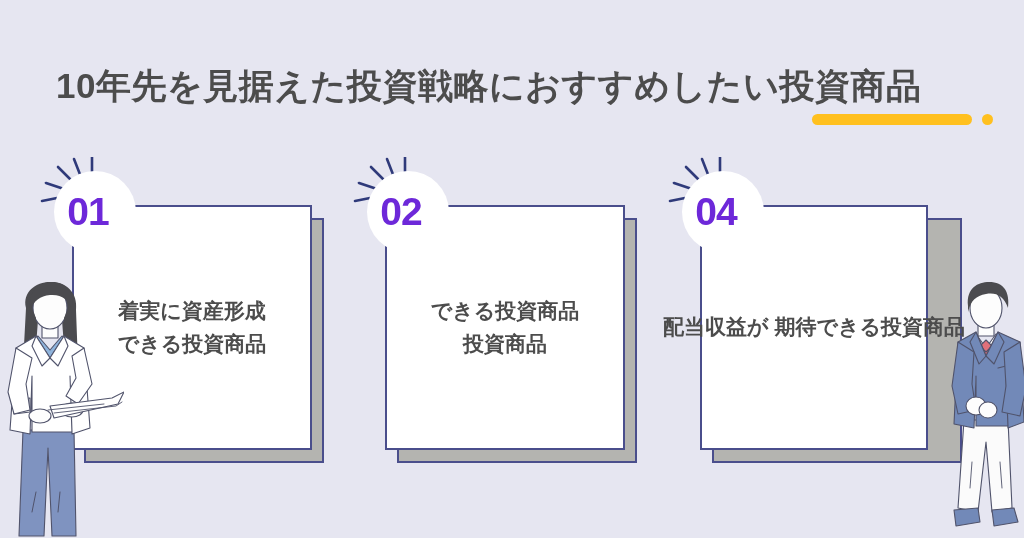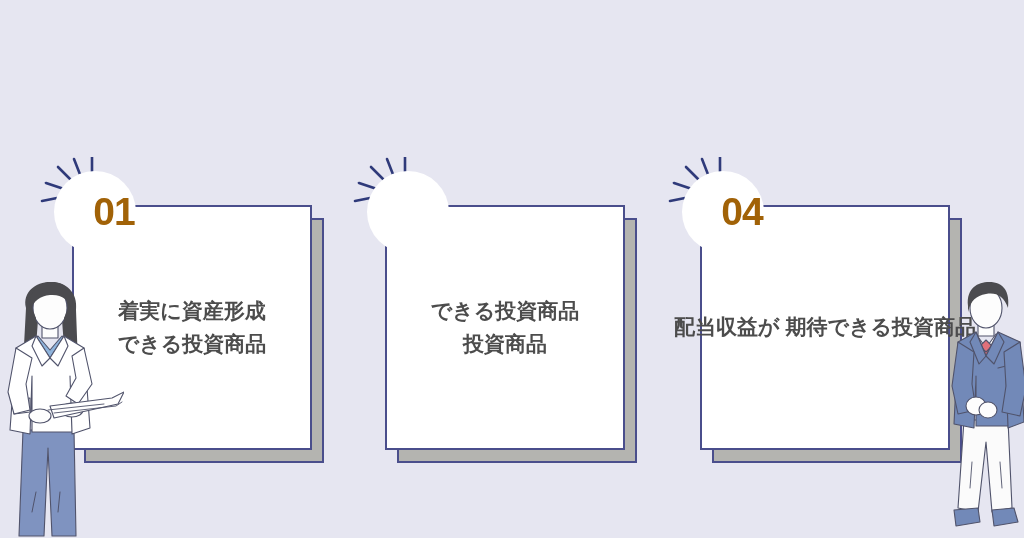--- a/index.html
+++ b/index.html
@@ -121,30 +121,30 @@
     left: 14px;
     top: 14px;
     width: 82px;
     height: 82px;
     background: #ffffff;
     border-radius: 50%;
   }
 
   .badge-num {
     position: absolute;
-    left: 30px;
+    left: 4px;
     top: 14px;
     width: 82px;
     height: 82px;
     display: flex;
     align-items: center;
     justify-content: center;
     font-size: 39px;
     font-weight: bold;
-    color: #a16207;
+    color: #6d28d9;
     letter-spacing: -1px;
     padding-left: 6px;
   }
 
   .rays { position: absolute; left: 0; top: 0; }
 
   
   .person-left {
     position: absolute;
     left: -8px;
@@ -161,20 +161,25 @@
     width: 88px;
     height: 256px;
     z-index: 8;
   }
 </style>
 </head>
 <body>
 
 <div class="slide">
 
+  <div class="title-wrap">
+    <div class="title-text">10年先を見据えた投資戦略におすすめしたい投資商品</div>
+    <div class="title-underline"></div>
+    <div class="title-dot"></div>
+  </div>
 
   <div class="card card-1" style="left:72px;">
     <div class="card-shadow"></div>
     <div class="card-face">
       <div class="card-text">着実に資産形成
 できる投資商品</div>
     </div>
     <div class="badge">
       <svg class="rays" width="96" height="96" viewBox="0 0 96 96">
         <g stroke="#2f3a7a" stroke-width="2.6" stroke-linecap="round">
@@ -200,26 +205,27 @@
       <svg class="rays" width="96" height="96" viewBox="0 0 96 96">
         <g stroke="#2f3a7a" stroke-width="2.6" stroke-linecap="round">
           <line x1="2" y1="44" x2="22" y2="40"></line>
           <line x1="6" y1="26" x2="24" y2="32"></line>
           <line x1="18" y1="10" x2="32" y2="24"></line>
           <line x1="34" y1="2" x2="41" y2="20"></line>
           <line x1="52" y1="0" x2="52" y2="18"></line>
         </g>
       </svg>
       <div class="badge-circle"></div>
+      <div class="badge-num">02</div>
     </div>
   </div>
 
   <div class="card card-3" style="left:700px; width:250px;">
     <div class="card-shadow" style="width:250px;"></div>
-    <div class="card-face" style="width:250px;">
+    <div class="card-face" style="width:228px;">
       <div class="card-text">配当収益が
 期待できる投資商品</div>
     </div>
     <div class="badge">
       <svg class="rays" width="96" height="96" viewBox="0 0 96 96">
         <g stroke="#2f3a7a" stroke-width="2.6" stroke-linecap="round">
           <line x1="2" y1="44" x2="22" y2="40"></line>
           <line x1="6" y1="26" x2="24" y2="32"></line>
           <line x1="18" y1="10" x2="32" y2="24"></line>
           <line x1="34" y1="2" x2="41" y2="20"></line>

